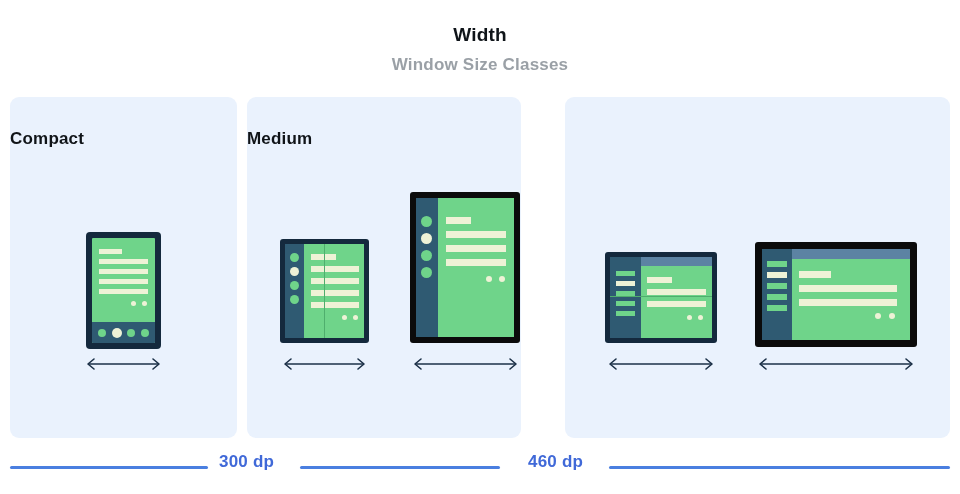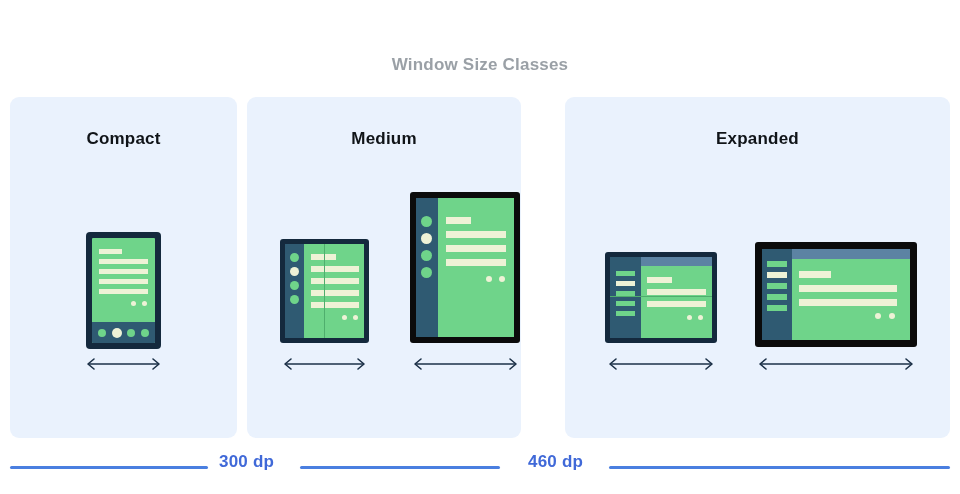--- a/index.html
+++ b/index.html
@@ -30,21 +30,21 @@
   .panel{
     position:absolute;top:97px;height:341px;
     background:#eaf2fd;border-radius:9px;
   }
   #panel-compact{left:10px;width:227px;}
   #panel-medium{left:247px;width:274px;}
   #panel-expanded{left:565px;width:385px;}
 
   .panel-label{
     position:absolute;top:32px;left:0;width:100%;
-    text-align:center;font-size:17px;font-weight:bold;color:#101418;
+    text-align:left;font-size:17px;font-weight:bold;color:#101418;
     letter-spacing:.2px;
   }
 
   
   .device{position:absolute;box-sizing:border-box;}
   .screen{position:absolute;background:#6fd48a;overflow:hidden;}
   .line{position:absolute;background:#eef2d6;}
   .dot{position:absolute;border-radius:50%;background:#eef2d6;}
   .gdot{position:absolute;border-radius:50%;background:#6fd48a;}
   .rail{position:absolute;background:#2f5a72;}
@@ -63,20 +63,21 @@
   .mlabel{
     position:absolute;top:0;font-size:17px;font-weight:bold;color:#4069d8;
     letter-spacing:.2px;white-space:nowrap;
   }
 </style>
 </head>
 <body>
 
 <div class="stage">
 
+  <div class="title">Width</div>
   <div class="subtitle">Window Size Classes</div>
 
   <div class="panel" id="panel-compact">
     <div class="panel-label">Compact</div>
 
     <div class="device" style="left:76px;top:135px;width:75px;height:117px;background:#14293d;border-radius:4px;">
       <div class="screen" style="left:6px;top:6px;width:63px;height:105px;border-radius:1px;">
         <div class="line" style="left:7px;top:11px;width:23px;height:5px;"></div>
         <div class="line" style="left:7px;top:21px;width:49px;height:5px;"></div>
         <div class="line" style="left:7px;top:31px;width:49px;height:5px;"></div>
@@ -152,21 +153,20 @@
     <div class="arrow" style="left:164px;top:260px;width:109px;">
       <svg width="109" height="14" viewBox="0 0 109 14">
         <line x1="5" y1="7" x2="104" y2="7" stroke="#1b3047" stroke-width="1.6"></line>
         <polyline points="10,2 4,7 10,12" fill="none" stroke="#1b3047" stroke-width="1.6" stroke-linecap="round" stroke-linejoin="round"></polyline>
         <polyline points="99,2 105,7 99,12" fill="none" stroke="#1b3047" stroke-width="1.6" stroke-linecap="round" stroke-linejoin="round"></polyline>
       </svg>
     </div>
   </div>
 
   <div class="panel" id="panel-expanded">
-    <div class="panel-label">Expanded</div>
 
     <div class="device" style="left:40px;top:155px;width:112px;height:91px;background:#14293d;border-radius:3px;">
       <div class="screen" style="left:5px;top:5px;width:102px;height:81px;">
         <div class="rail" style="left:0;top:0;width:31px;height:81px;">
           <div class="line" style="left:6px;top:14px;width:19px;height:5px;background:#6fd48a;"></div>
           <div class="line" style="left:6px;top:24px;width:19px;height:5px;"></div>
           <div class="line" style="left:6px;top:34px;width:19px;height:5px;background:#6fd48a;"></div>
           <div class="line" style="left:6px;top:44px;width:19px;height:5px;background:#6fd48a;"></div>
           <div class="line" style="left:6px;top:54px;width:19px;height:5px;background:#6fd48a;"></div>
         </div>

